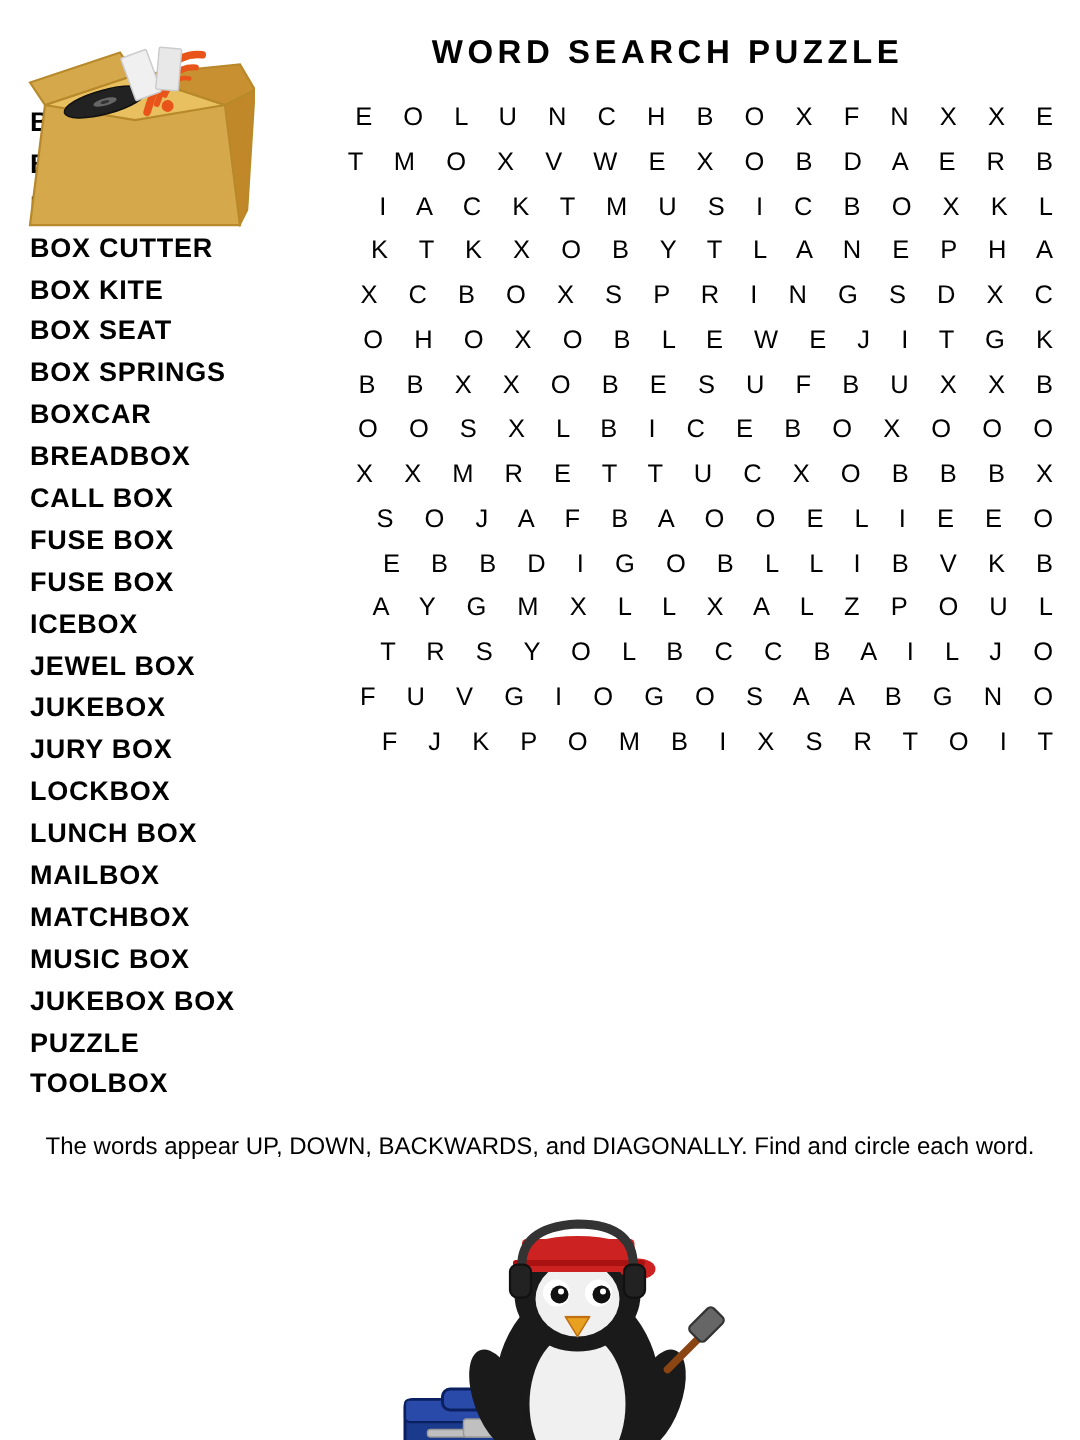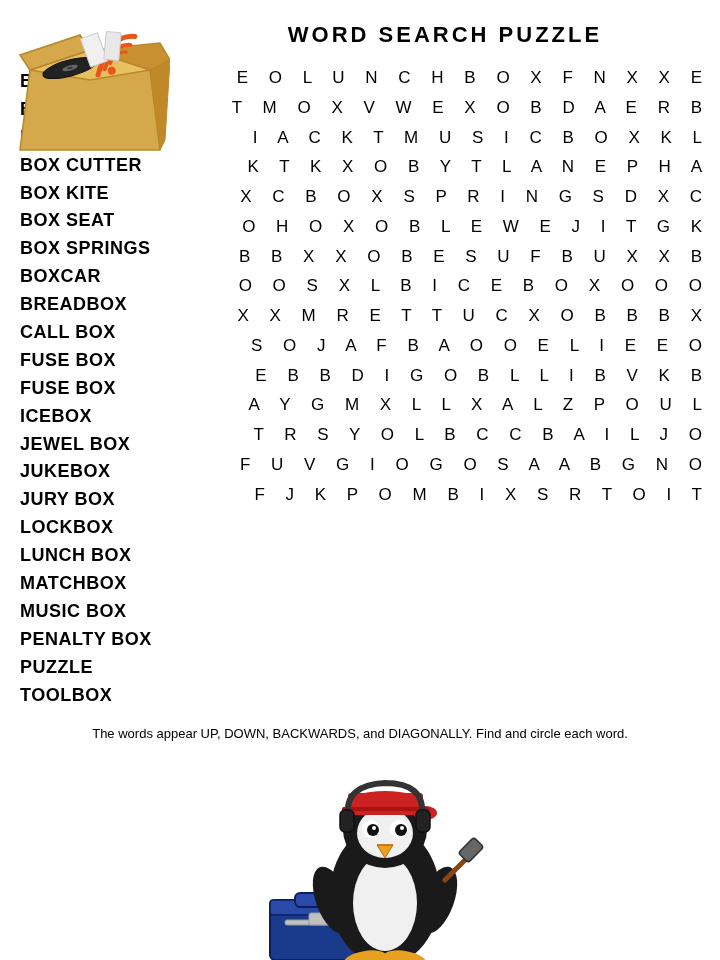--- a/index.html
+++ b/index.html
@@ -77,21 +77,21 @@
       font-size: 17px;
       font-weight: normal;
       letter-spacing: 8px;
       line-height: 1.75;
       white-space: pre;
     }
 
     
     .instructions {
       text-align: center;
-      font-size: 13px;
+      font-size: 16px;
       margin-top: 15px;
       padding: 0 20px;
       line-height: 1.6;
     }
 
     
     .penguin-area {
       text-align: center;
       margin-top: 10px;
     }
@@ -159,23 +159,24 @@
       <div class="word-list-item">BREADBOX</div>
       <div class="word-list-item">CALL BOX</div>
       <div class="word-list-item">FUSE BOX</div>
       <div class="word-list-item">FUSE BOX</div>
       <div class="word-list-item">ICEBOX</div>
       <div class="word-list-item">JEWEL BOX</div>
       <div class="word-list-item">JUKEBOX</div>
       <div class="word-list-item">JURY BOX</div>
       <div class="word-list-item">LOCKBOX</div>
       <div class="word-list-item">LUNCH BOX</div>
+      <div class="word-list-item">MAILBOX</div>
       <div class="word-list-item">MATCHBOX</div>
       <div class="word-list-item">MUSIC BOX</div>
-      <div class="word-list-item">PENALTY BOX</div>
+      <div class="word-list-item">JUKEBOX BOX</div>
       <div class="word-list-item">PUZZLE</div>
       <div class="word-list-item">TOOLBOX</div>
     </div>
 
     <div class="puzzle-area">
       <div class="puzzle-grid" id="puzzle-grid">E O L U N C H B O X F N X X E
 T M O X V W E X O B D A E R B
 I A C K T M U S I C B O X K L
 K T K X O B Y T L A N E P H A
 X C B O X S P R I N G S D X C

